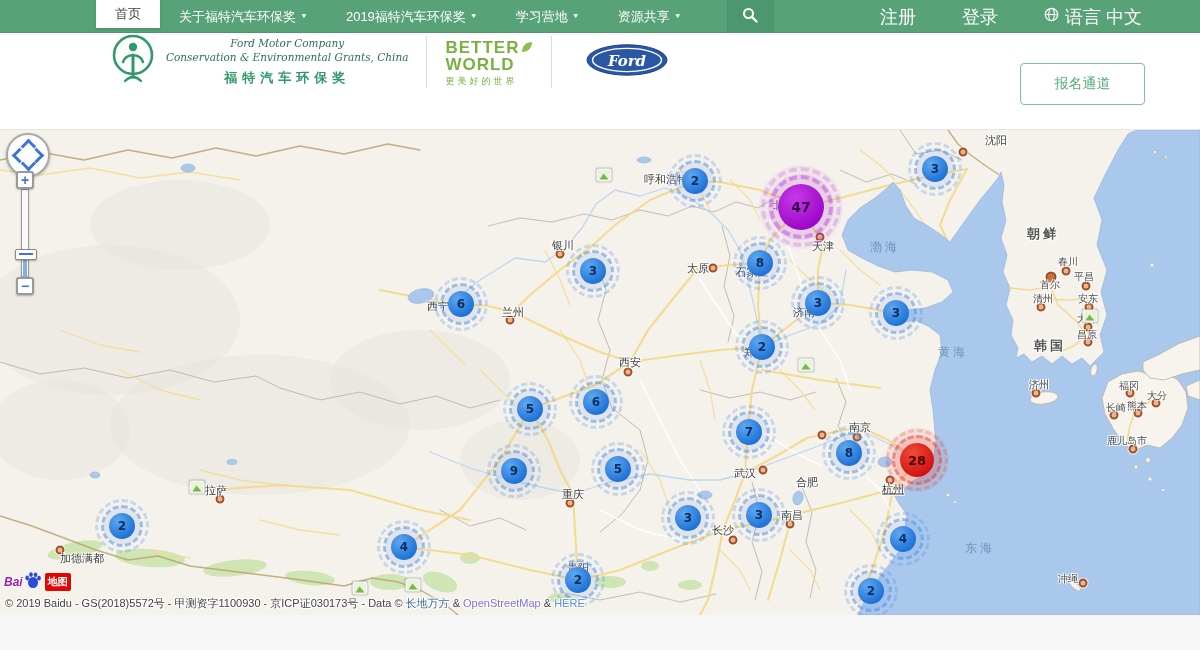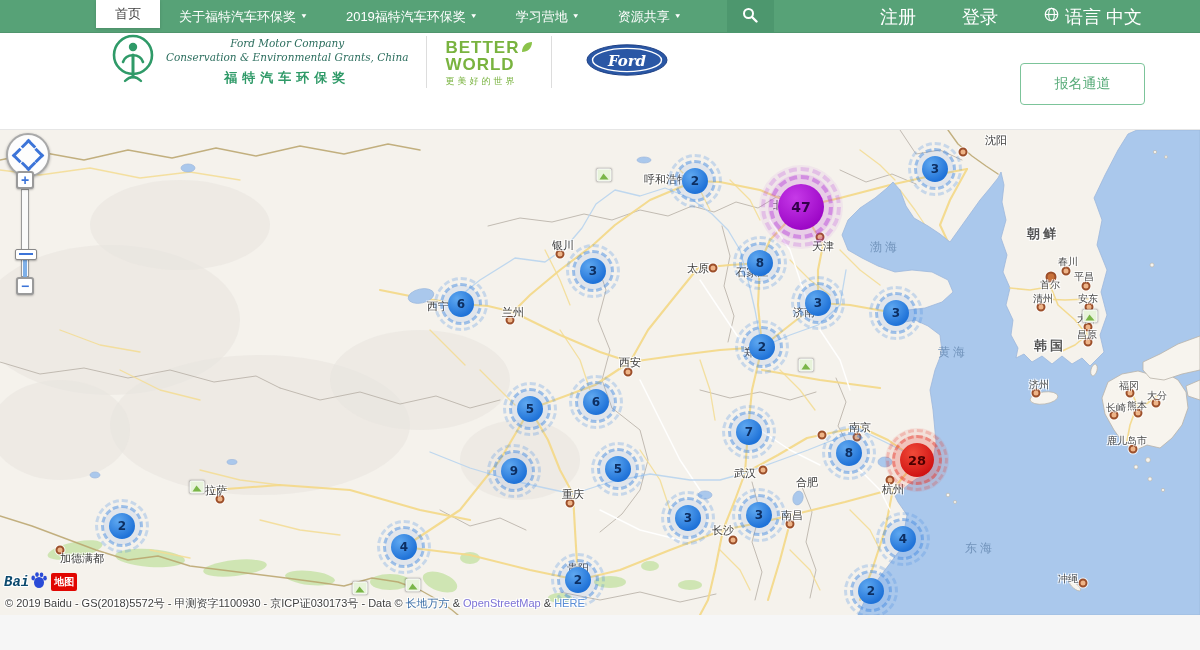--- a/index.html
+++ b/index.html
@@ -72,22 +72,22 @@
      color:#3c74d8;font-weight:bold;font-size:14px;line-height:15px;text-align:center;cursor:pointer;box-sizing:border-box;
      box-shadow:0 1px 2px rgba(0,0,0,.25);z-index:11;}
   .ztrack{position:absolute;left:21px;top:59px;width:8px;height:88px;background:#fafafa;border:1px solid #9a9a9a;
      box-sizing:border-box;z-index:10;box-shadow:0 1px 2px rgba(0,0,0,.2);}
   .zfill{position:absolute;left:23px;top:128px;width:4px;height:19px;background:#7fb0e8;z-index:11;}
   .zhandle{position:absolute;left:15px;top:119px;width:20px;height:9px;background:#fff;border:1px solid #888;
      border-radius:2px;z-index:12;cursor:pointer;box-shadow:0 1px 2px rgba(0,0,0,.3);}
   .zhandle::after{content:"";position:absolute;left:3px;right:3px;top:3px;height:2px;background:#3c74d8;}
   
   .blogo{position:absolute;left:4px;top:441px;display:flex;align-items:center;z-index:10;cursor:pointer;}
-  .blogo .bai{font-size:14px;font-weight:bold;font-style:italic;color:#0c4a6e;
-     text-shadow:1px 1px 0 #fff,-1px -1px 0 #fff,1px -1px 0 #fff,-1px 1px 0 #fff;font-family:Liberation Mono, monospace;}
+  .blogo .bai{font-size:12px;font-weight:bold;font-style:italic;color:#a21caf;
+     text-shadow:1px 1px 0 #fff,-1px -1px 0 #fff,1px -1px 0 #fff,-1px 1px 0 #fff;}
   .blogo .badge{background:#e10601;color:#fff;font-size:10px;font-weight:bold;padding:2px 3px;border-radius:2px;margin-left:2px;}
   .attrib{position:absolute;left:5px;top:466px;font-size:11px;color:#3f3f3f;z-index:10;white-space:nowrap;
      text-shadow:1px 1px 0 #fff,-1px -1px 0 #fff,1px -1px 0 #fff,-1px 1px 0 #fff;}
   .attrib a{cursor:pointer;text-decoration:none;}
   .attrib .l1{color:#3a6ea8;}
   .attrib .l2{color:#7d73d8;}
   .attrib .l3{color:#5b8ed6;}
   .page-bottom{height:36px;background:#f6f6f6;}
 </style>
 </head>
@@ -341,21 +341,21 @@
       <div class="clabel " style="left: 438px; top: 176px;">西宁</div>
       <div class="clabel " style="left: 784px; top: 75px;">北京</div>
       <div class="clabel " style="left: 912px; top: 326px;">上海</div>
       <div class="cdot" style="left: 763px; top: 340px;"></div>
       <div class="clabel " style="left: 745px; top: 343px;">武汉</div>
       <div class="cdot" style="left: 822px; top: 305px;"></div>
       <div class="clabel " style="left: 807px; top: 308px; margin-top: 44px;">合肥</div>
       <div class="cdot" style="left: 857px; top: 307px;"></div>
       <div class="clabel " style="left: 860px; top: 297px;">南京</div>
       <div class="cdot" style="left: 890px; top: 350px;"></div>
-      <div class="clabel " style="left: 893px; top: 359px;">杭州</div>
+      <div class="clabel " style="left: 893px; top: 359px; text-decoration: underline;">杭州</div>
       <div class="cdot" style="left: 570px; top: 373px;"></div>
       <div class="clabel " style="left: 573px; top: 364px;">重庆</div>
       <div class="cdot" style="left: 733px; top: 410px;"></div>
       <div class="clabel " style="left: 723px; top: 400px;">长沙</div>
       <div class="cdot" style="left: 790px; top: 394px;"></div>
       <div class="clabel " style="left: 792px; top: 385px;">南昌</div>
       <div class="clabel " style="left: 578px; top: 438px;">贵阳</div>
       <div class="cdot" style="left: 220px; top: 369px;"></div>
       <div class="clabel " style="left: 216px; top: 360px;">拉萨</div>
       <div class="cdot" style="left: 60px; top: 420px;"></div>

